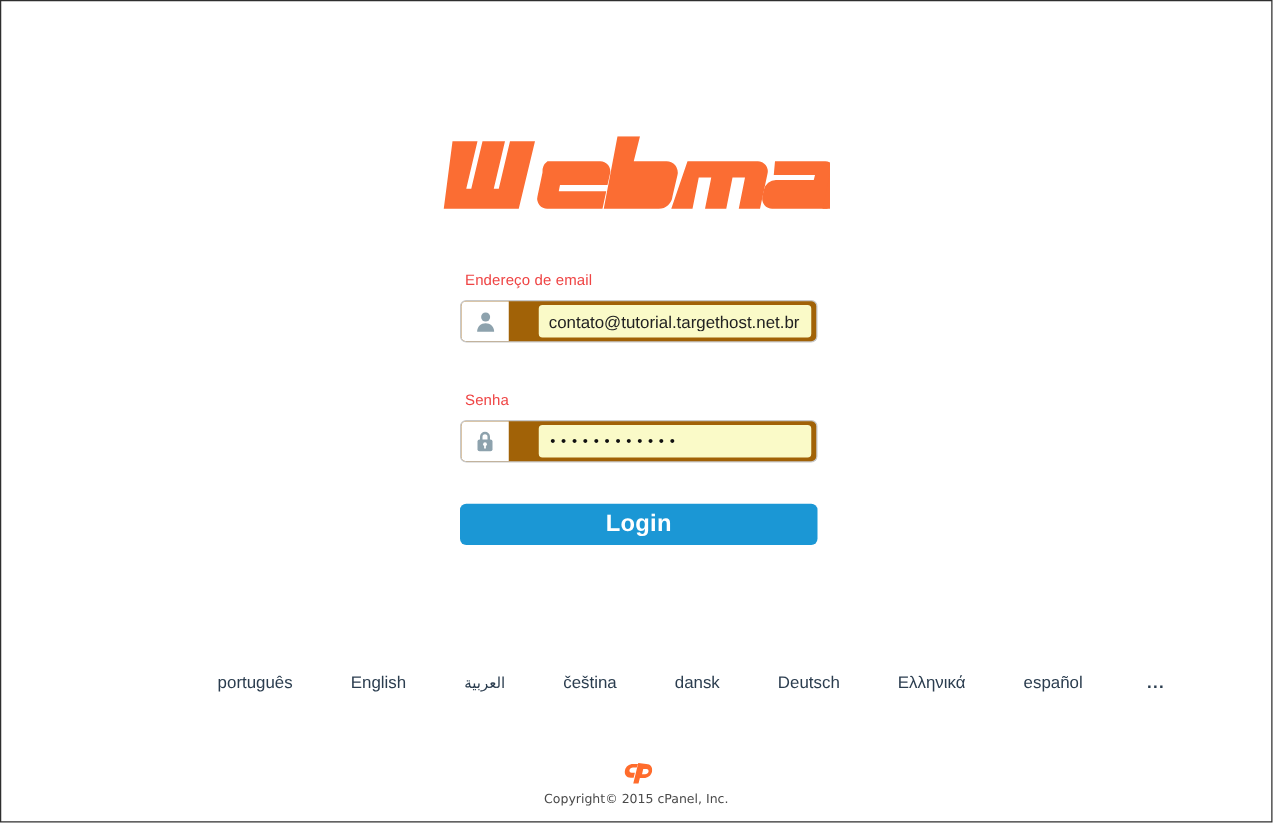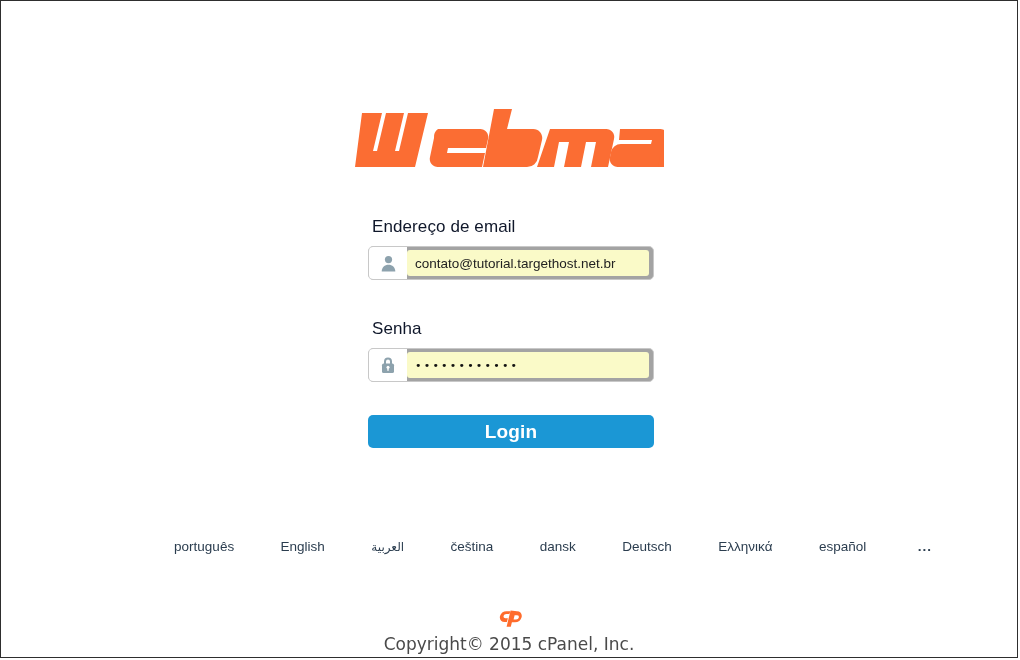--- a/index.html
+++ b/index.html
@@ -35,36 +35,37 @@
   .logo-svg { display: inline-block; }
 
   
   .form-area {
     position: absolute;
     left: 367px;
     top: 216px;
     width: 286px;
   }
   .field-label {
-    font-size: 17px;
-    color: #0f172a;
+    font-size: 12px;
+    color: #ef4444;
     margin: 0 0 9px 4px;
     letter-spacing: .1px;
   }
   .field-label.pw { margin-top: 16px; }
 
   .input-group {
     display: flex;
     align-items: stretch;
     border: 1px solid #c8c8c8;
     border-radius: 5px;
-    background: #a3a3a3;
+    background: #a16207;
     height: 34px;
     box-sizing: border-box;
     overflow: hidden;
+    gap: 24px;
   }
   .input-addon {
     width: 38px;
     min-width: 38px;
     display: flex;
     align-items: center;
     justify-content: center;
     background: #ffffff;
   }
   .input-field {
@@ -133,21 +134,21 @@
     width: 100%;
     text-align: center;
   }
   .cp-mark {
     display: block;
     margin: 0 auto 6px auto;
     height: 22px;
   }
   .copyright {
     font-family: "DejaVu Sans", sans-serif;
-    font-size: 17px;
+    font-size: 10px;
     color: #4a4a4a;
   }
 </style>
 </head>
 <body>
 
 <div id="page">
 
   <div class="logo-wrap">
     <svg class="logo-svg" width="310" height="62" viewBox="0 0 310 62">

